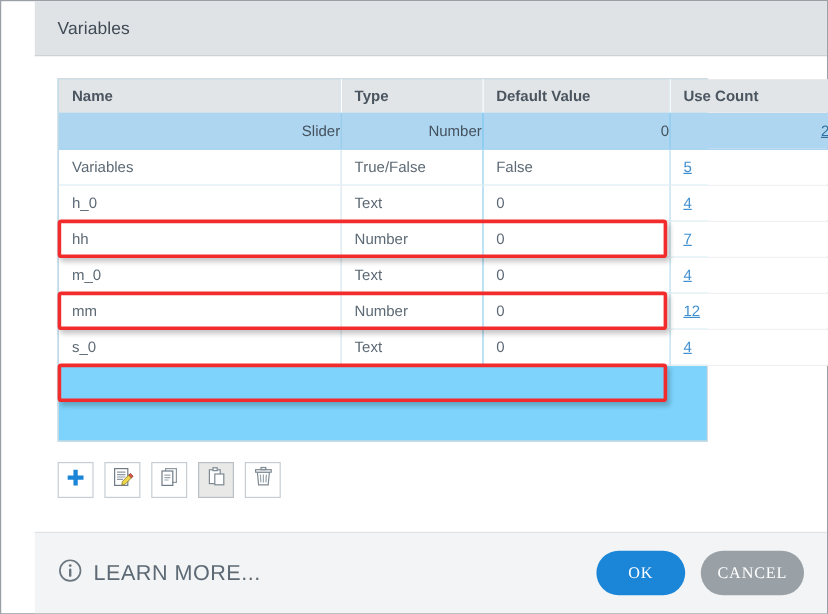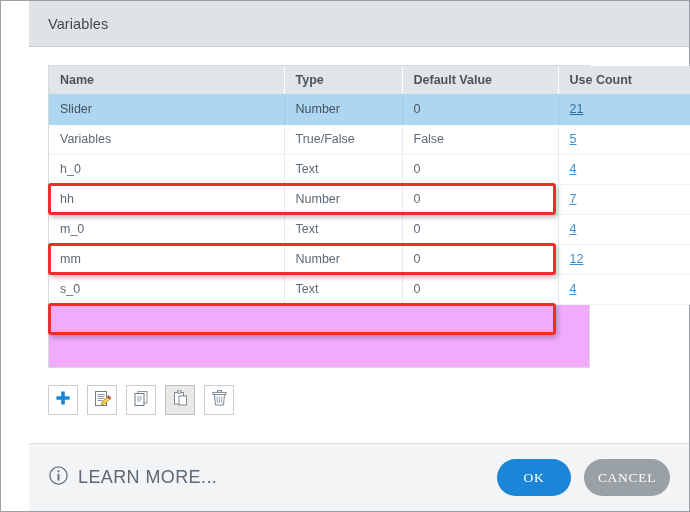--- a/index.html
+++ b/index.html
@@ -39,21 +39,21 @@
     flex: 1 1 auto;
     background: #ffffff;
     position: relative;
     padding: 18px 19px 0 19px;
   }
   
   #table-wrap {
     border: 1px solid #d6dadd;
     width: 542px;
     height: 303px;
-    background: #f0abfc;
+    background: #7dd3fc;
     position: relative;
   }
   table.vars {
     width: 100%;
     border-collapse: collapse;
     table-layout: fixed;
   }
   table.vars col.c-name  { width: 235px; }
   table.vars col.c-type  { width: 118px; }
   table.vars col.c-def   { width: 156px; }
@@ -81,20 +81,21 @@
     background: #ffffff;
     white-space: nowrap;
     overflow: hidden;
   }
   table.vars tbody td:last-child { border-right: none; }
   table.vars tbody tr.selected td {
     background: #aed6f1;
     color: #44525e;
     border-bottom-color: #aed6f1;
     border-right-color: #9ecbe9;
+    text-align: right;
   }
   a.usecount {
     color: #3f8fd0;
     text-decoration: underline;
     font-size: 12.5px;
     cursor: pointer;
   }
   tr.selected a.usecount { color: #2f6e9e; }
   
   .hl-box {

